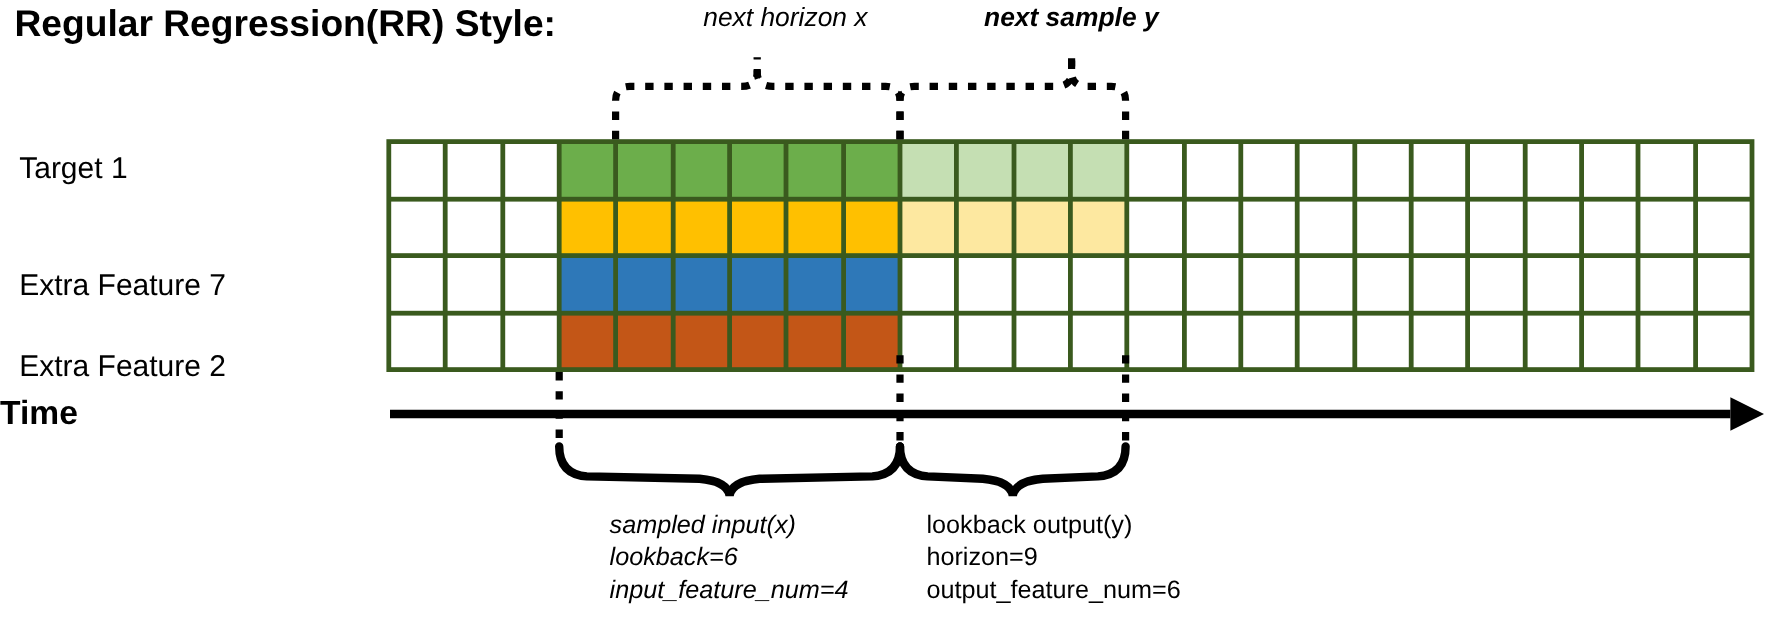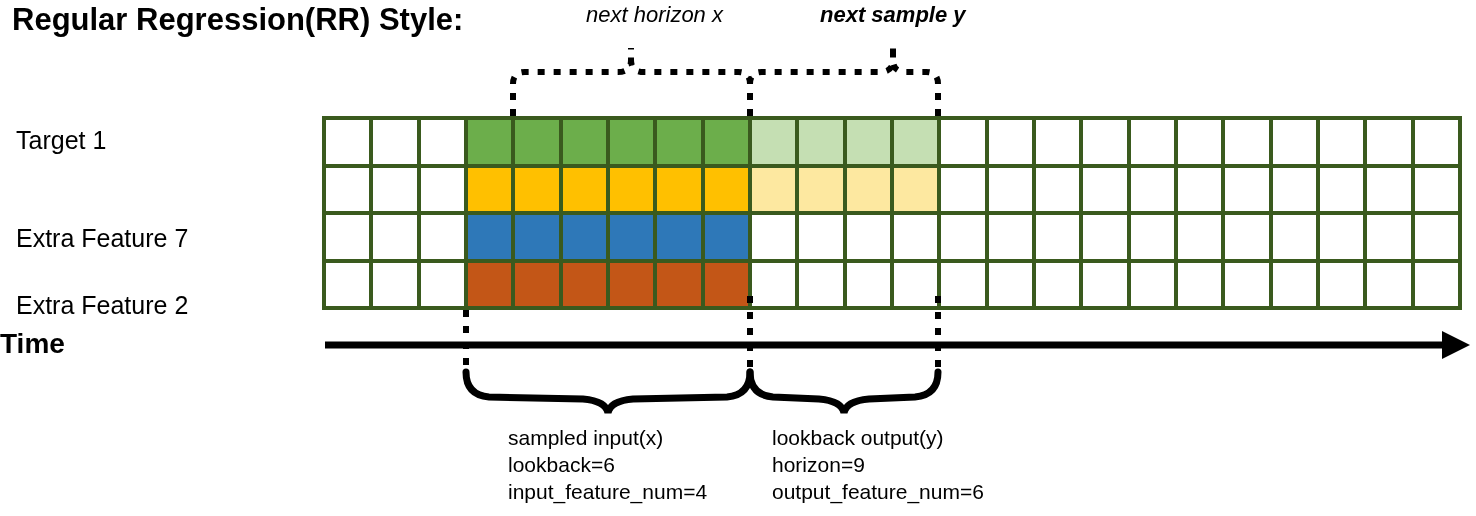--- a/index.html
+++ b/index.html
@@ -155,21 +155,21 @@
       <div class="cell"></div>
       <div class="cell"></div>
       <div class="cell"></div>
     </div>
 
   <div class="toptext" style="left:586px;top:2px;">next horizon x</div>
   <div class="toptext" style="left:820px;top:2px;font-weight:bold;">next sample y</div>
 
   <div class="timelabel">Time</div>
 
-  <div class="btext" style="left:508px;top:424px;">
+  <div class="btext" style="left:508px;top:424px;font-style:italic;">
     <div>sampled input(x)</div>
     <div>lookback=6</div>
     <div>input_feature_num=4</div>
   </div>
   <div class="btext" style="left:772px;top:424px;">
     <div>lookback output(y)</div>
     <div>horizon=9</div>
     <div>output_feature_num=6</div>
   </div>
 

